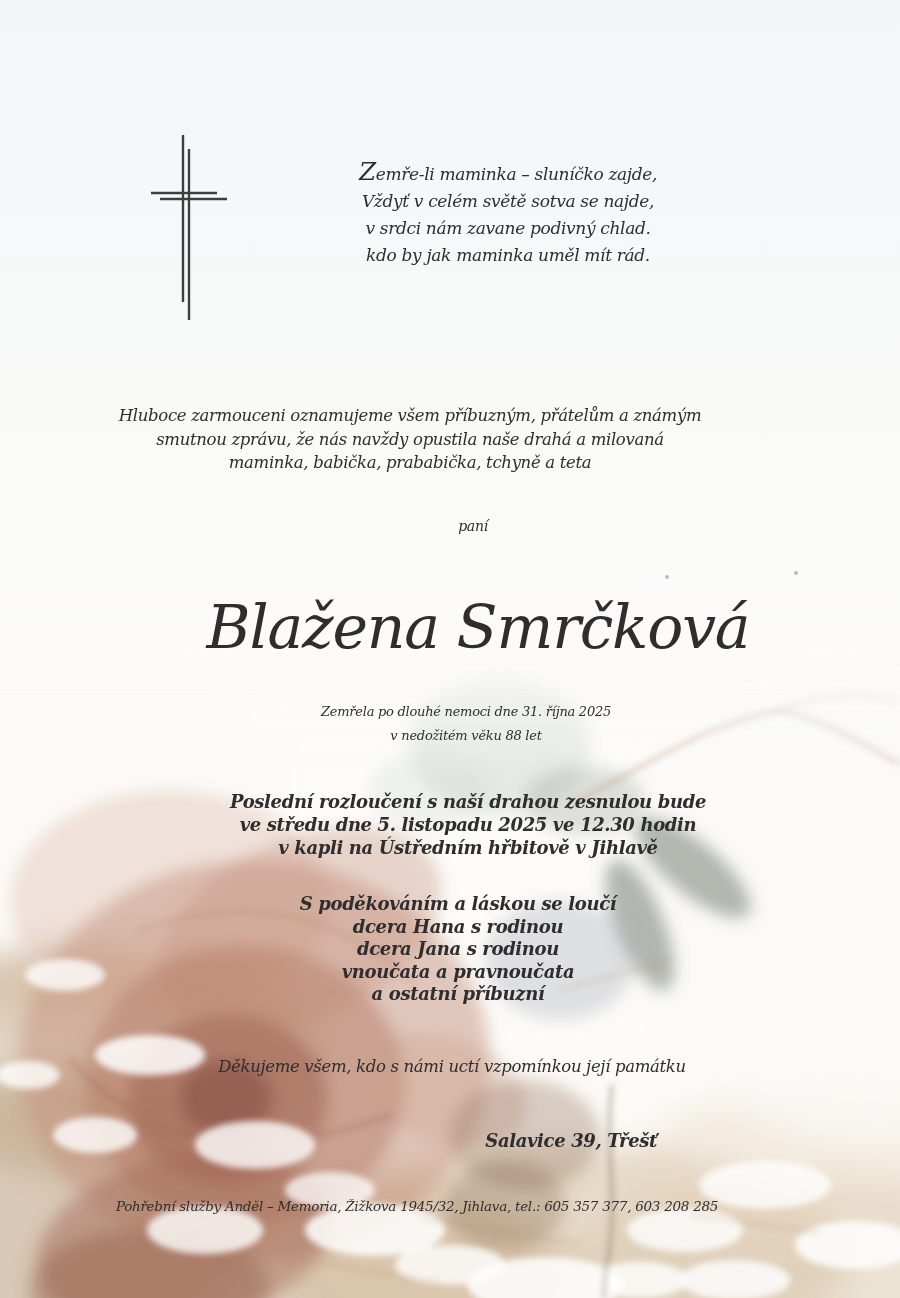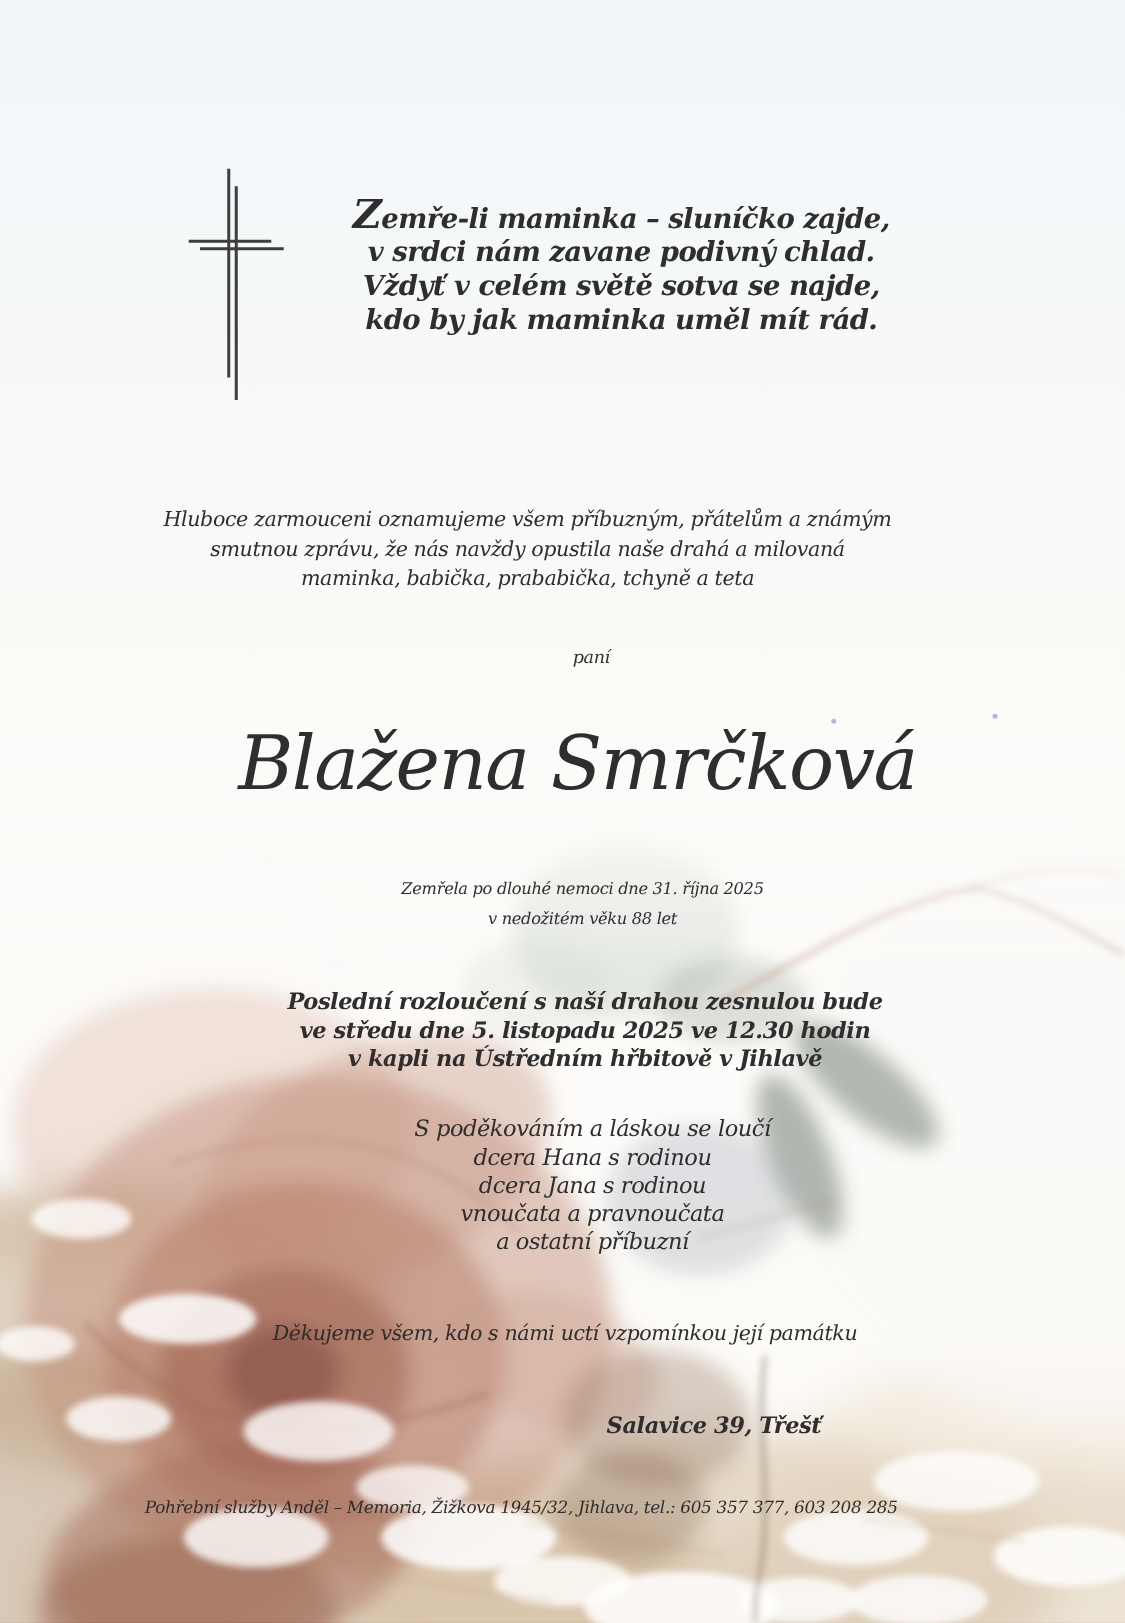--- a/index.html
+++ b/index.html
@@ -4,28 +4,28 @@
 <style>
   html,body{margin:0;padding:0;background:#e8e8e8;}
   .page{
     position:relative;width:900px;height:1298px;margin:0 auto;overflow:hidden;
     background:linear-gradient(180deg,#f2f6f9 0%,#f5f8f9 14%,#fafaf7 38%,#fdfcfa 62%,#fcfaf6 100%);
     font-family:"DejaVu Serif","Liberation Serif",serif;
     color:#2f2d2e;
   }
   .txt{position:absolute;text-align:center;font-style:italic;letter-spacing:-0.02em;}
   .line{display:block;}
-  .poem{left:197px;top:158px;width:600px;font-size:22px;font-weight:700;line-height:27px;}
+  .poem{left:208px;top:158px;width:600px;font-size:17px;font-weight:400;line-height:27px;}
   .poem .line:first-child::first-letter{font-size:1.45em;}
-  .announcement{left:72px;top:404px;width:700px;font-size:16.5px;line-height:23.5px;}
+  .announcement{left:60px;top:404px;width:700px;font-size:16.5px;line-height:23.5px;}
   .salutation{left:373px;top:518px;width:200px;font-size:14px;}
-  .deceased-name{left:112px;top:576px;width:700px;font-size:60px;font-weight:400;margin:0;}
+  .deceased-name{left:112px;top:576px;width:700px;font-size:60px;font-weight:400;margin:16px;}
   .death-info{left:166px;top:700px;width:600px;font-size:13px;line-height:24px;}
   .farewell{left:168px;top:790px;width:600px;font-size:18px;font-weight:700;line-height:23px;}
-  .mourners{left:224px;top:893px;width:500px;font-size:18px;font-weight:400;line-height:22.5px;}
+  .mourners{left:208px;top:893px;width:500px;font-size:18px;font-weight:700;line-height:22.5px;}
   .thanks{left:132px;top:1057px;width:640px;font-size:16.5px;}
   .address{left:257px;top:1130px;width:400px;font-size:18px;font-weight:700;text-align:right;}
   .funeral-home{left:67px;top:1198px;width:700px;font-size:13.5px;}
   .scene,.cross{position:absolute;display:block;}
   .scene{left:0;top:630px;}
   .cross{left:138px;top:128px;}
   .speck{position:absolute;width:4px;height:4px;border-radius:50%;background:#6b79b4;opacity:.5;}
   .speck1{left:665px;top:575px;}
   .speck2{left:794px;top:571px;}
 </style>
@@ -135,22 +135,22 @@
     <g stroke="#3f3e3e" stroke-width="2.4">
       <line x1="45" y1="7" x2="45" y2="174"></line>
       <line x1="51" y1="21" x2="51" y2="192"></line>
       <line x1="13" y1="65" x2="79" y2="65"></line>
       <line x1="22" y1="71" x2="89" y2="71"></line>
     </g>
   </svg>
 
   <div class="txt poem">
     <span class="line">Zemře-li maminka – sluníčko zajde,</span>
+    <span class="line">Vždyť v celém světě sotva se najde,</span>
     <span class="line">v srdci nám zavane podivný chlad.</span>
-    <span class="line">Vždyť v celém světě sotva se najde,</span>
     <span class="line">kdo by jak maminka uměl mít rád.</span>
   </div>
 
   <div class="txt announcement">
     <span class="line">Hluboce zarmouceni oznamujeme všem příbuzným, přátelům a známým</span>
     <span class="line">smutnou zprávu, že nás navždy opustila naše drahá a milovaná</span>
     <span class="line">maminka, babička, prababička, tchyně a teta</span>
   </div>
 
   <div class="txt salutation">paní</div>

